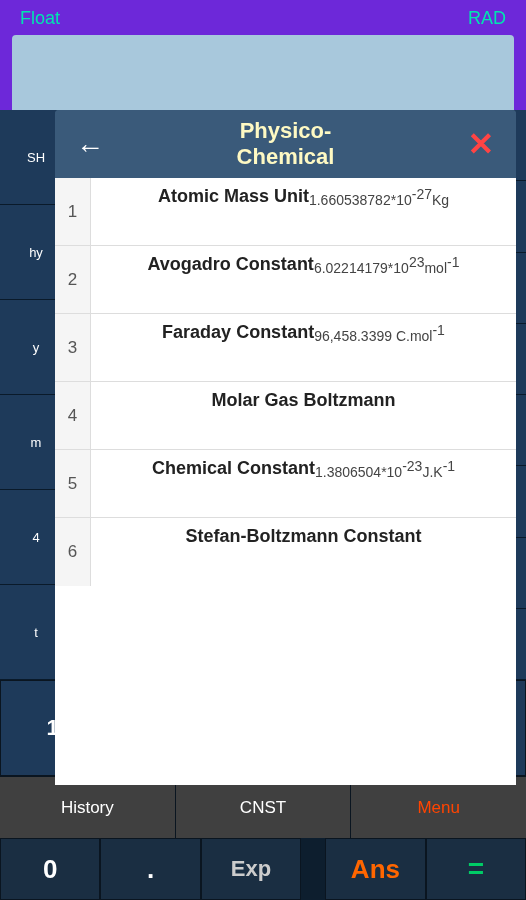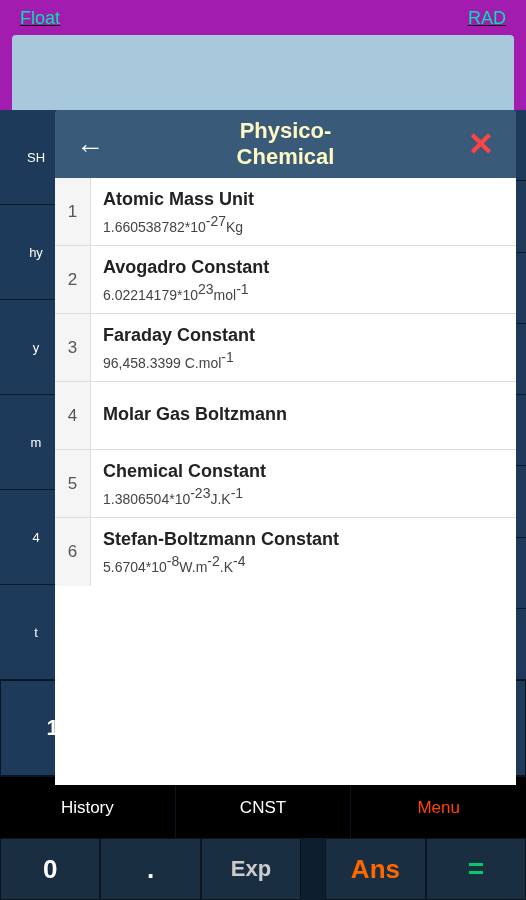--- a/index.html
+++ b/index.html
@@ -7,30 +7,29 @@
       width: 526px;
       height: 900px;
       background: #000;
       font-family: 'Arial', sans-serif;
       overflow: hidden;
       position: relative;
     }
 
     
     .display-area {
-      background: #a21caf;
+      background: #6d28d9;
       width: 100%;
       height: 130px;
       position: relative;
       display: flex;
       flex-direction: column;
       align-items: flex-end;
       justify-content: flex-start;
       padding: 8px 12px 0;
-      text-decoration: underline;
     }
     .display-mode-row {
       width: 100%;
       display: flex;
       justify-content: space-between;
       padding: 0 8px;
     }
     .display-float {
       color: #00e5b0;
       font-size: 18px;
@@ -136,21 +135,20 @@
       color: #555;
       font-size: 17px;
       background: #f5f5f5;
       border-right: 1px solid #ddd;
       flex-shrink: 0;
     }
     .constant-info {
       flex: 1;
       padding: 8px 12px;
       display: flex;
-      flex-direction: column;
       justify-content: center;
     }
     .constant-name {
       font-size: 18px;
       font-weight: bold;
       color: #222;
       margin-bottom: 3px;
     }
     .constant-value {
       font-size: 14px;
@@ -231,21 +229,21 @@
       background: #1e3a5a;
       font-size: 26px;
     }
     .btn.plus { color: #00ccaa; }
     .btn.minus { color: #fff; }
 
     
     .nav-row {
       display: flex;
       height: 62px;
-      background: #000000;
+      background: #404040;
       border-top: 1px solid #0a1520;
     }
     .nav-btn {
       flex: 1;
       display: flex;
       align-items: center;
       justify-content: center;
       color: #aaa;
       font-size: 17px;
       cursor: pointer;
@@ -399,21 +397,20 @@
       <div class="constant-info">
         <div class="constant-name">Chemical Constant</div>
         <div class="constant-value">1.3806504*10<sup>-23</sup>J.K<sup>-1</sup></div>
       </div>
     </div>
 
     <div class="constant-item">
       <div class="constant-num">6</div>
       <div class="constant-info">
         <div class="constant-name">Stefan-Boltzmann Constant</div>
-        <div class="constant-value">5.6704*10<sup>-8</sup>W.m<sup>-2</sup>.K<sup>-4</sup></div>
       </div>
     </div>
 
   </div>
 </div>
 
 <div class="calc-buttons">
 
   <div class="btn-row">
     <div class="btn">

